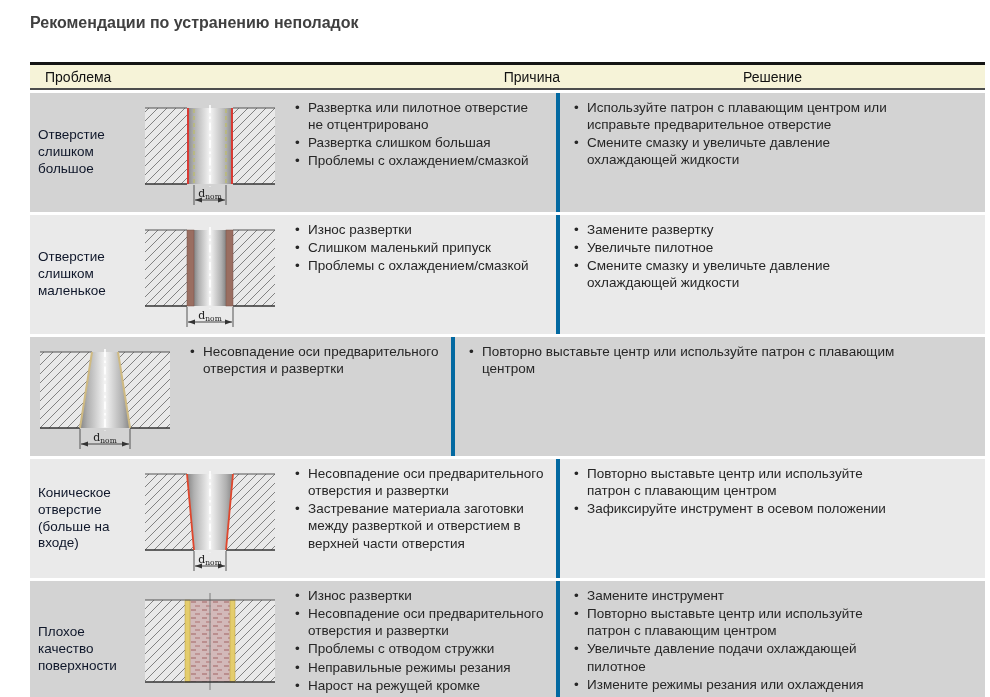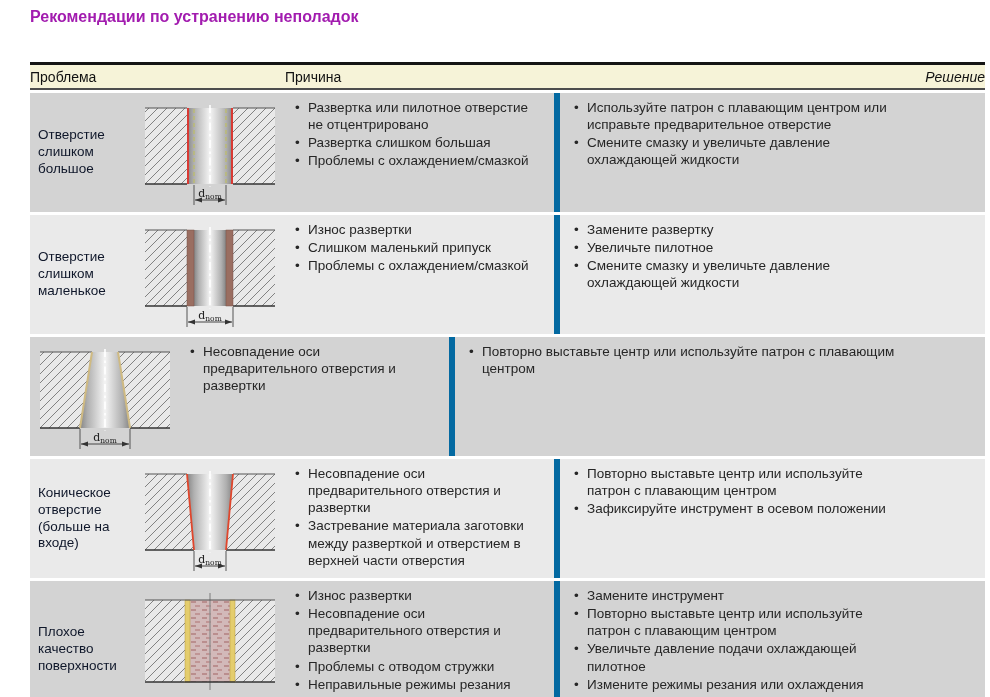--- a/index.html
+++ b/index.html
@@ -1,38 +1,38 @@
 <!DOCTYPE html>
 <html><head>
 <meta charset="utf-8">
 <style>
   html,body{margin:0;padding:0;}
   body{
     width:990px;height:697px;position:relative;background:#ffffff;
     font-family:"Liberation Sans",sans-serif;overflow:hidden;
   }
-  .title{position:absolute;left:30px;top:8px;font-size:16px;font-weight:bold;color:#a21caf;text-align:right;}
+  .title{position:absolute;left:30px;top:14px;font-size:16px;font-weight:bold;color:#404040;text-align:right;}
   .table{position:absolute;left:30px;top:62px;width:955px;}
   .thead{
     display:flex;align-items:center;height:23px;
     background:#f6f3d8;border-top:3px solid #141414;border-bottom:2px solid #4d4d4d;
     font-size:14px;color:#111;
   }
-  .th-problem{width:255px;box-sizing:border-box;}
-  .th-cause{width:275px;text-align:left;}
-  .th-solution{flex:1;text-align:right;font-style:italic;}
+  .th-problem{width:255px;padding-left:15px;box-sizing:border-box;}
+  .th-cause{width:275px;text-align:right;}
+  .th-solution{flex:1;text-align:center;}
   .row{display:flex;margin-top:3px;}
   .row.dark{background:#d3d3d3;}
   .row.light{background:#eaeaea;}
   .col-problem{
     width:105px;box-sizing:border-box;padding-left:8px;padding-right:2px;
     display:flex;align-items:center;font-size:13.5px;color:#0f172a;line-height:1.25;
   }
   .col-diagram{width:150px;box-sizing:border-box;padding-top:11px;}
-  .col-cause{width:275px;box-sizing:border-box;padding:6px 12px 6px 8px;border-right:6px solid #0369a1;}
+  .col-cause{width:275px;box-sizing:border-box;padding:6px 12px 6px 8px;border-right:4px solid #0369a1;}
   .col-solution{flex:1;box-sizing:border-box;padding:6px 88px 6px 12px;border-radius:19px;}
   ul.blist{margin:0;padding:0;list-style:none;font-size:13.5px;color:#262626;line-height:1.27;}
   ul.blist li{position:relative;padding-left:15px;margin-bottom:1px;}
   ul.blist li::before{content:"\2022";position:absolute;left:2px;}
 </style>
 </head>
 <body>
 
 <svg width="0" height="0" style="position:absolute" aria-hidden="true">
   <defs>

